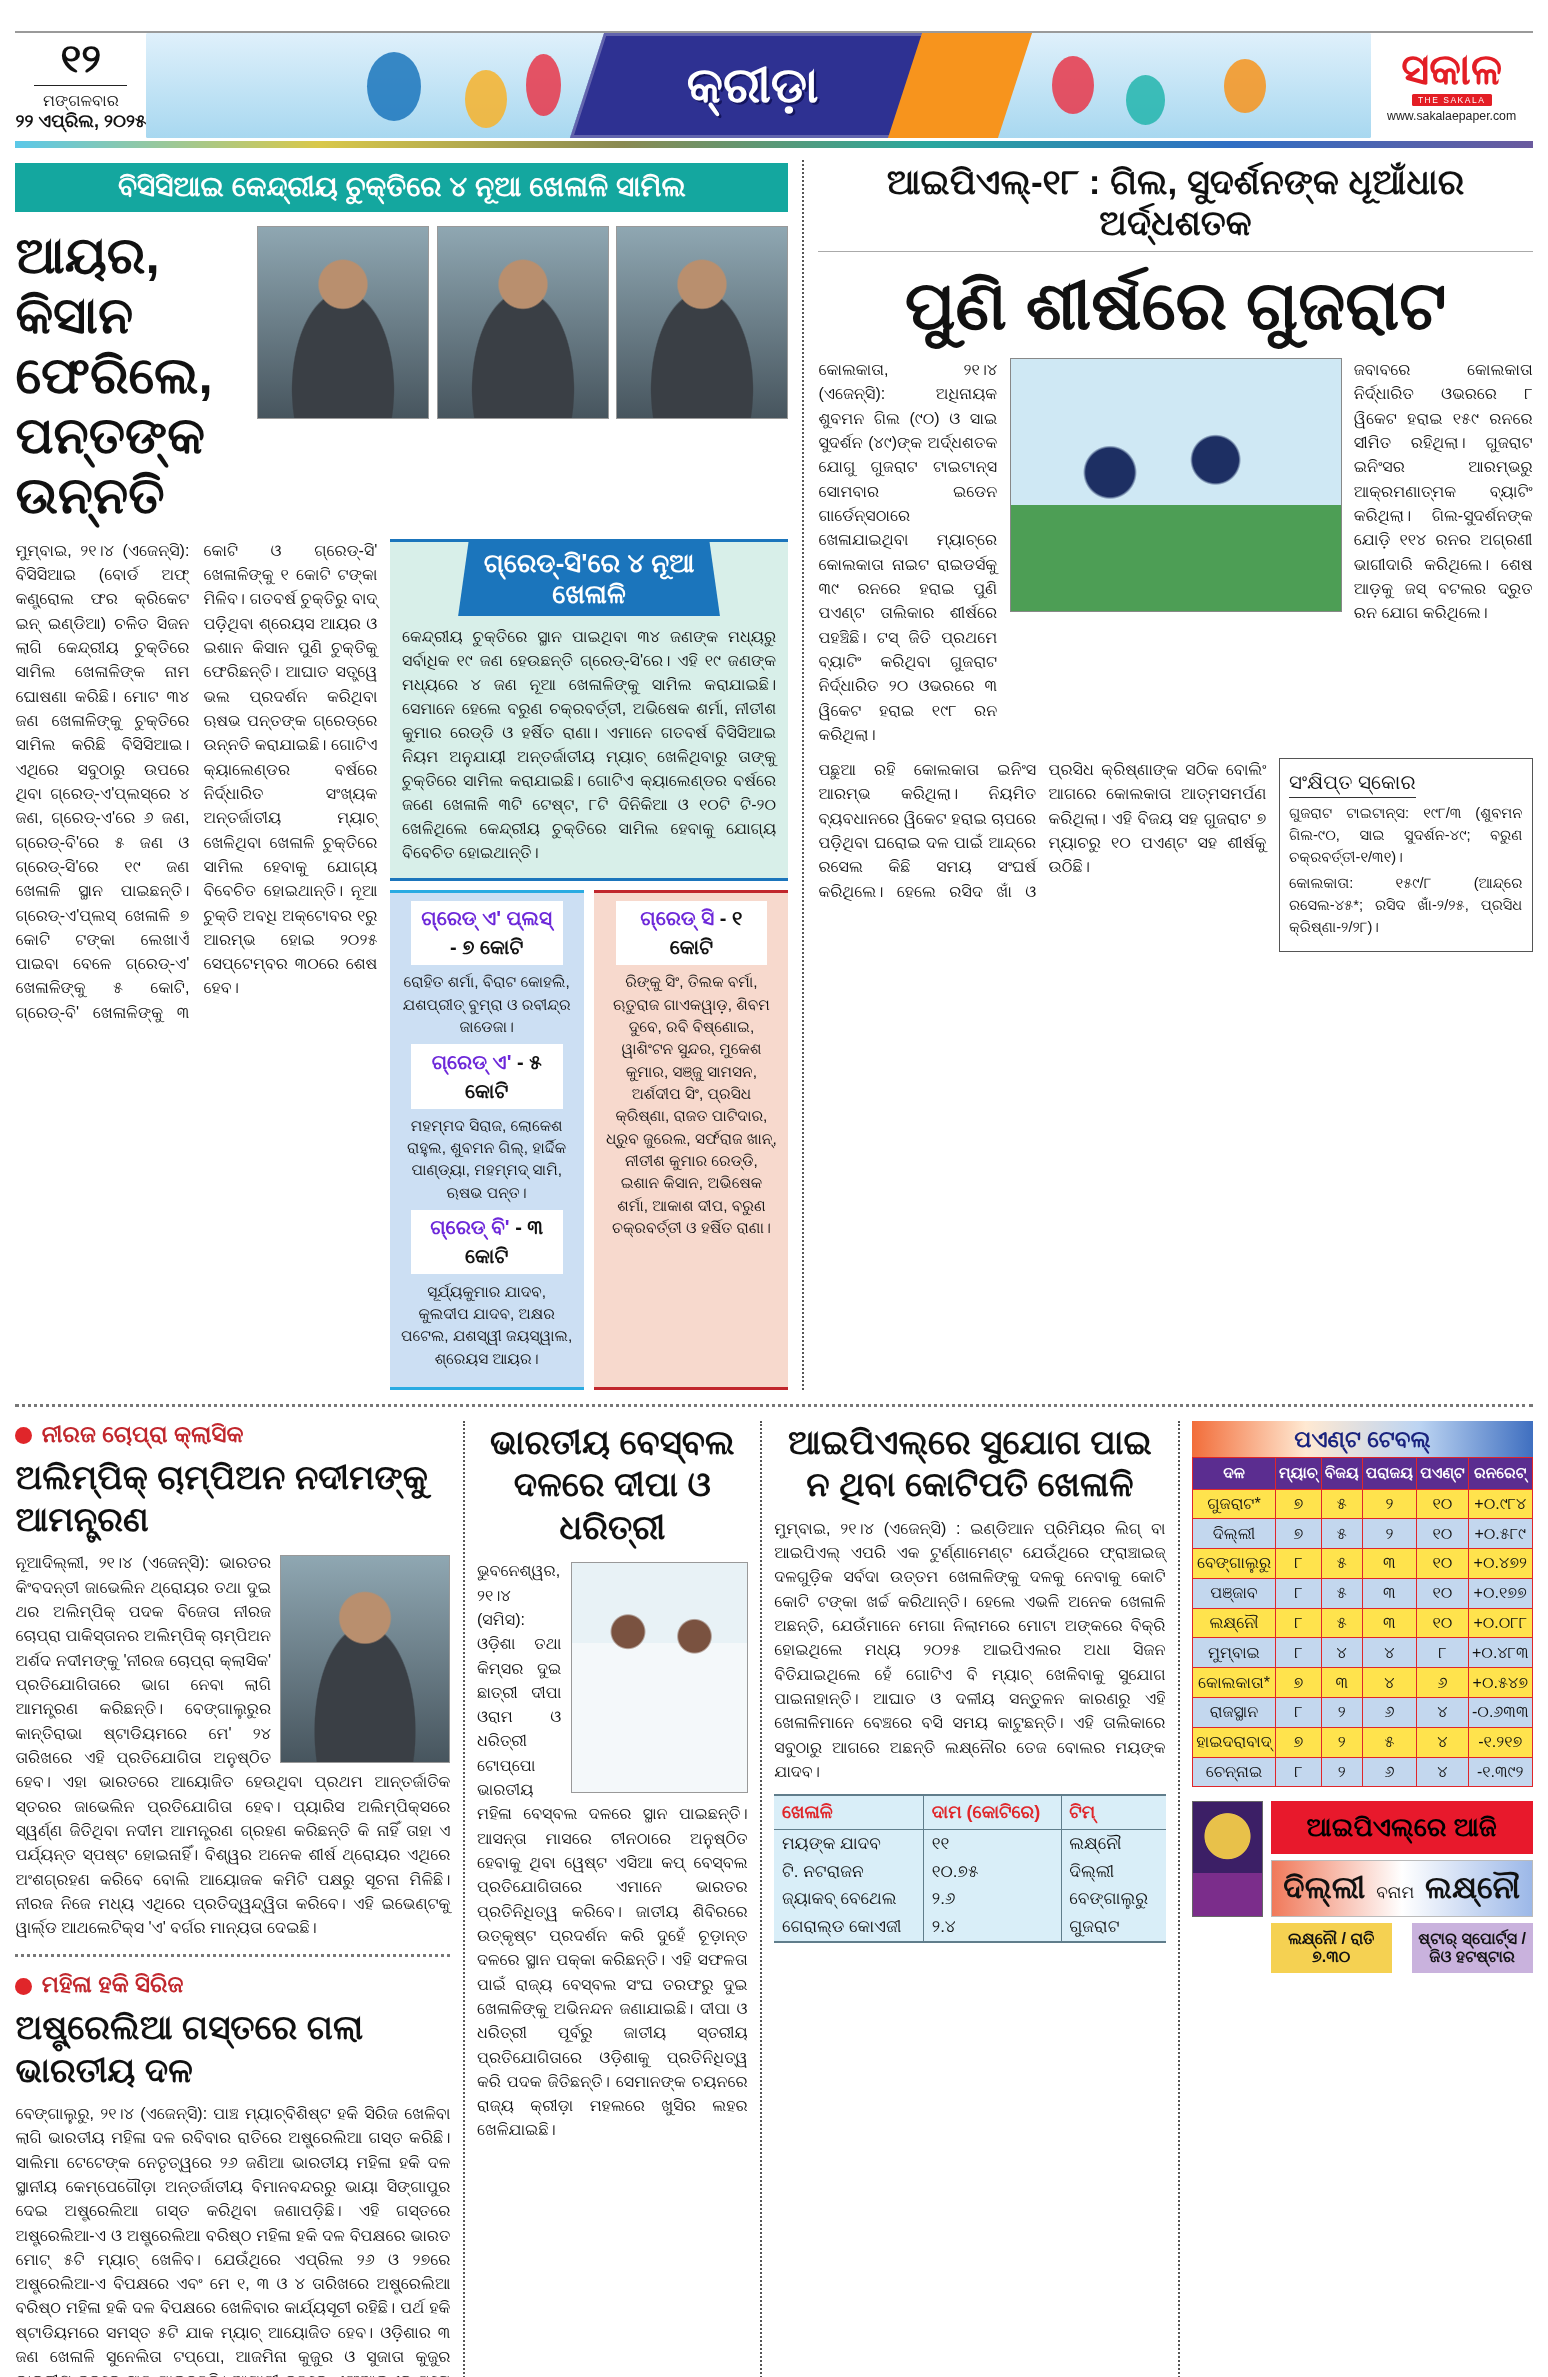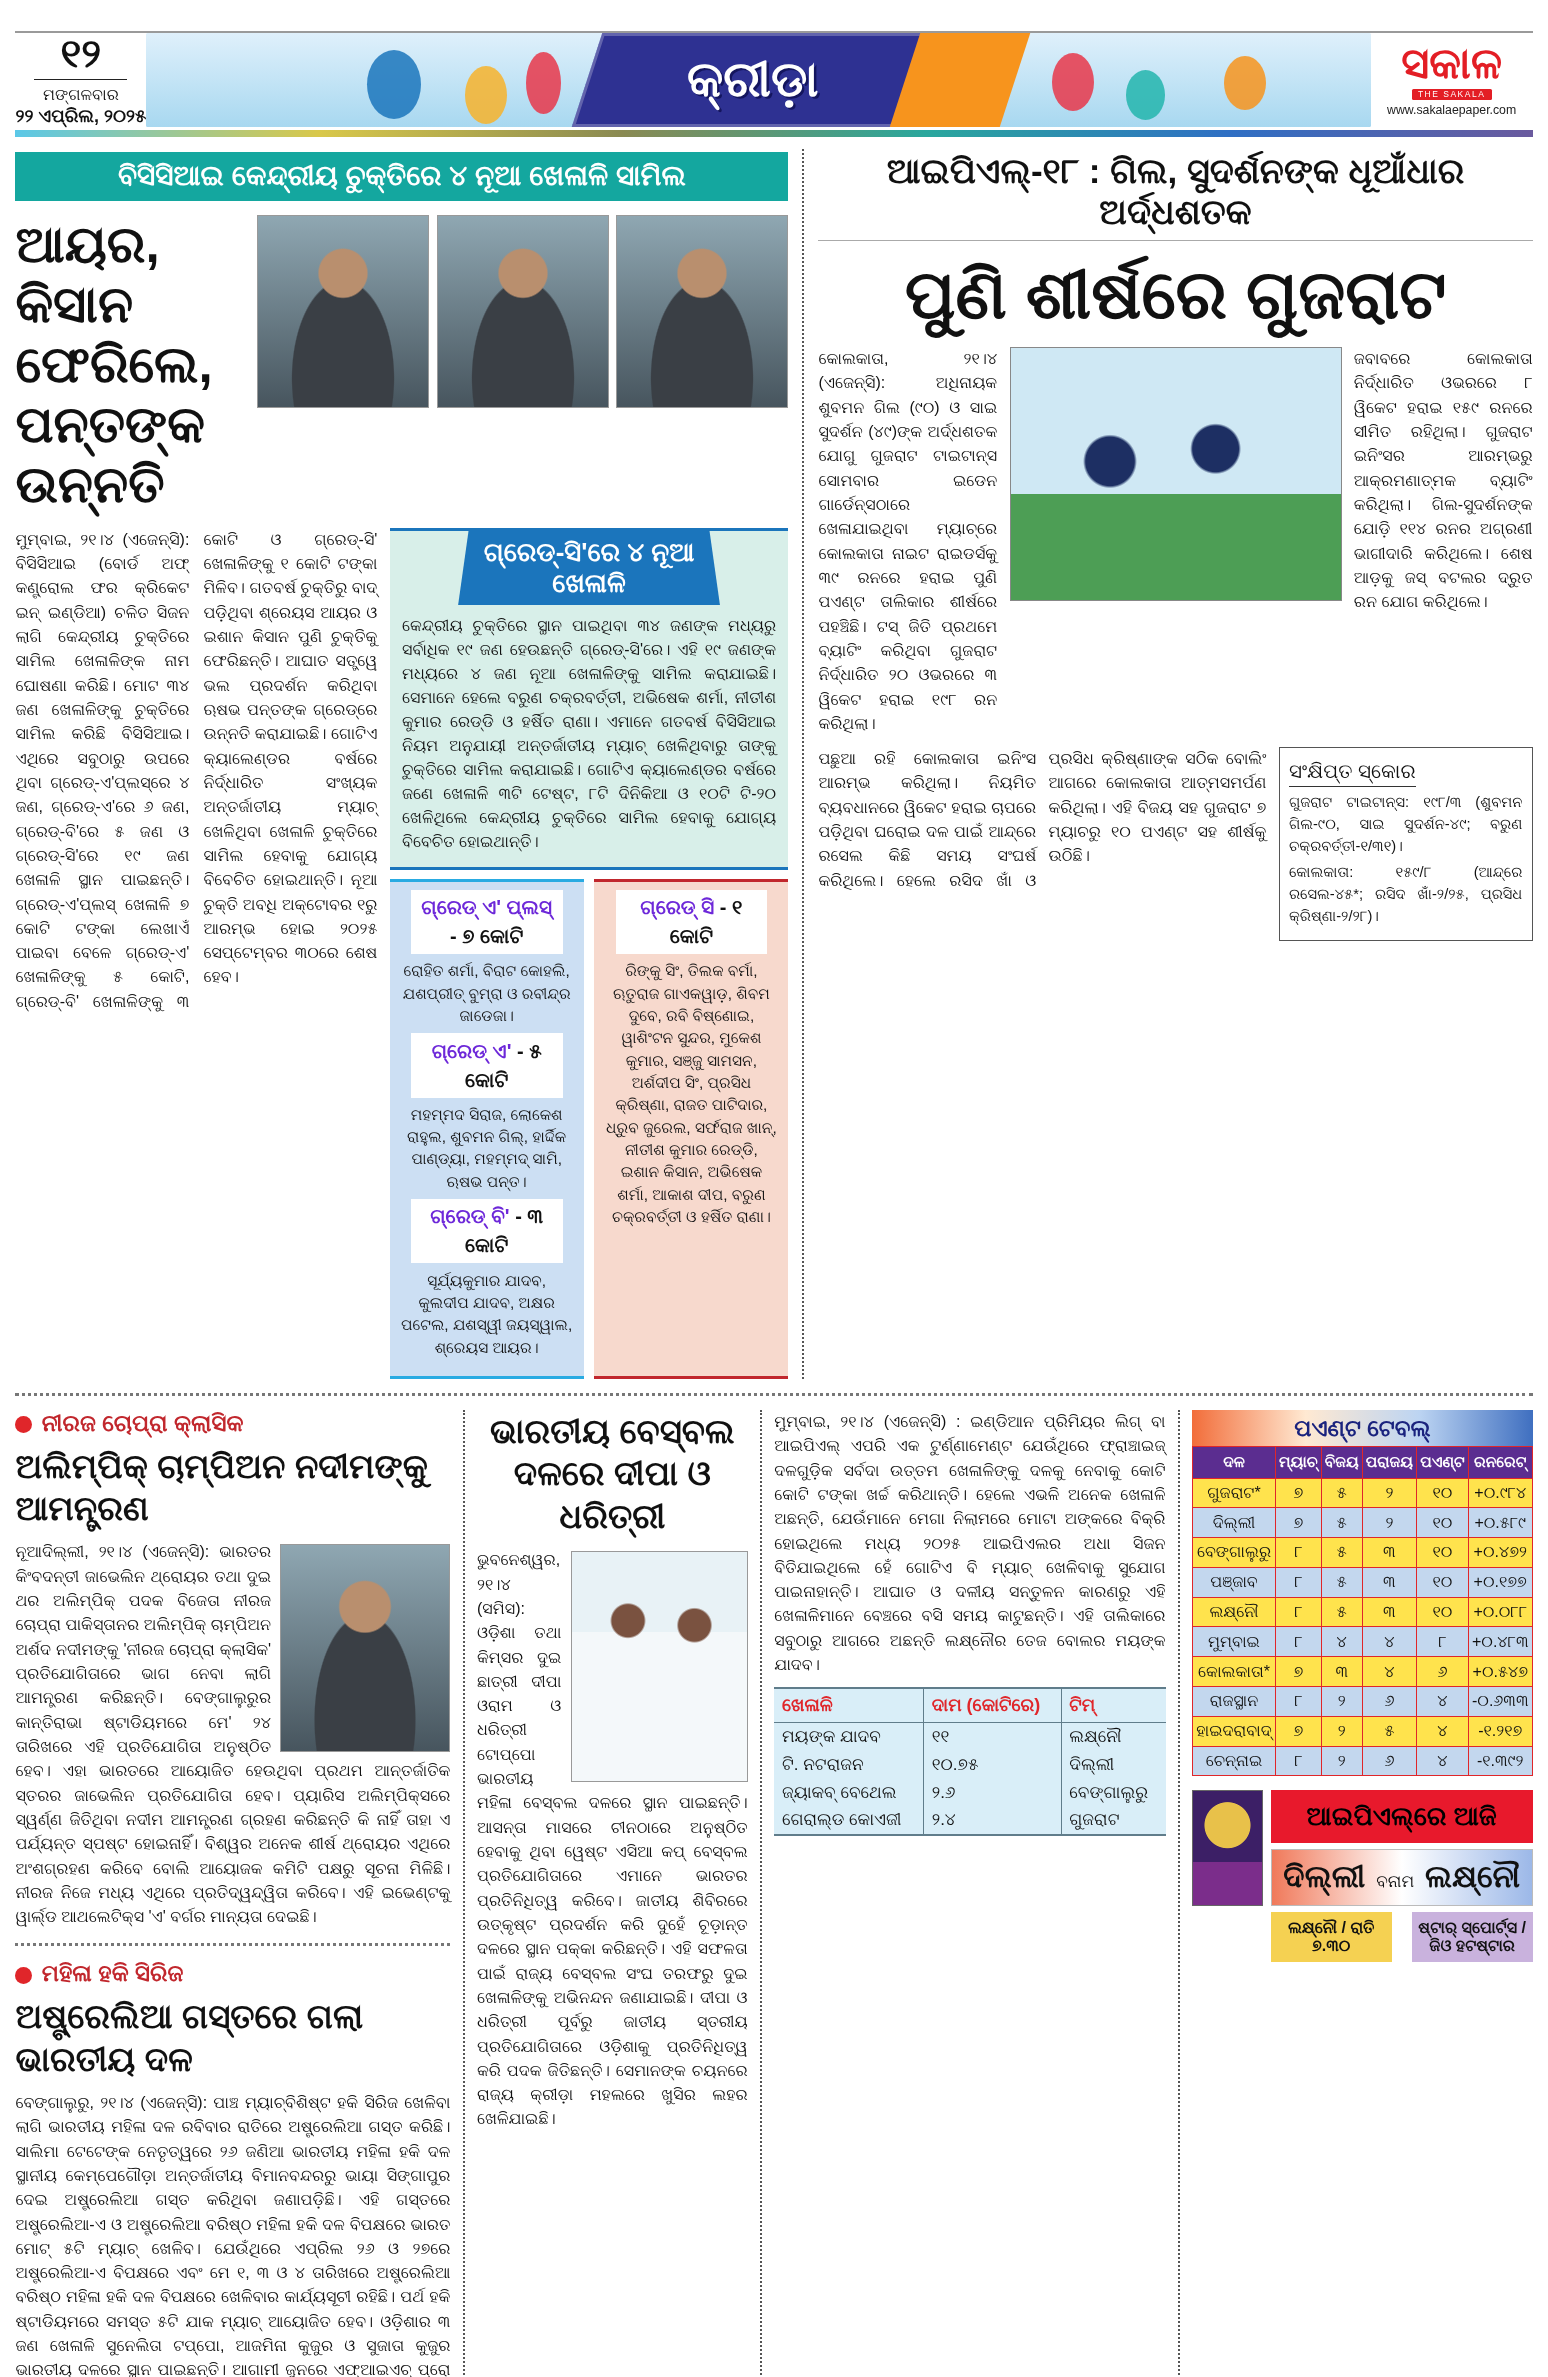--- a/index.html
+++ b/index.html
@@ -2,21 +2,21 @@
 <html lang="or" style="font-size:12.3px"><head>
 <meta charset="utf-8">
 <style>
   * { margin:0; padding:0; box-sizing:border-box; }
   html,body { background:#e8e8e8; }
   body { font-family:"Liberation Sans","DejaVu Sans",sans-serif; color:#111; }
   .page { width:1548px; min-height:2377px; margin:0 auto; background:#fff; padding:10.8px 15.4px 0; position:relative; }
 
   
   .toprule { border-top:2.3px solid #9a9a9a; margin:20px 0 0; }
-  .masthead { display:flex; align-items:stretch; height:94px; }
+  .masthead { display:flex; align-items:stretch; height:105px; }
   .date-block { width:131px; display:flex; flex-direction:column; align-items:center; justify-content:center; gap:1.5px; }
   .page-num { font-size:40px; font-weight:800; line-height:1; }
   .date-sep { width:93px; border-top:1.5px solid #222; margin:4.6px 0; }
   .day { font-size:16px; }
   .date { font-size:18px; font-weight:600; }
   .banner { flex:1; position:relative; background:linear-gradient(180deg,#dff0fb,#a8d8f0); overflow:hidden; border-radius:1.5px; }
   .banner .blob { position:absolute; border-radius:50%; opacity:.85; }
   .title-wrap { position:absolute; left:36%; top:0; height:100%; width:27%; background:#2e3192; transform:skewX(-18deg); display:flex; align-items:center; justify-content:center; box-shadow:0 0 0 3.1px rgba(255,255,255,.25) inset; }
   .title-inner { transform:skewX(18deg); color:#fff; font-size:49px; font-weight:800; text-shadow:2.3px 2.3px 0 #14155e; }
   .orange-wedge { position:absolute; left:62%; top:0; height:100%; width:9%; background:#f7941d; transform:skewX(-18deg); }
@@ -229,20 +229,21 @@
     <div class="colB">
       <h2 class="mid-head">ଭାରତୀୟ ବେସ୍‌ବଲ ଦଳରେ ଦୀପା ଓ ଧରିତ୍ରୀ</h2>
       <div class="body-text">
         <div class="bb-photo story-photo-r"></div>
         <span>ଭୁବନେଶ୍ୱର, ୨୧।୪ (ସମିସ): ଓଡ଼ିଶା ତଥା କିମ୍ସର ଦୁଇ ଛାତ୍ରୀ ଦୀପା ଓରାମ ଓ ଧରିତ୍ରୀ ଟୋପ୍ପୋ ଭାରତୀୟ ମହିଳା ବେସ୍‌ବଲ ଦଳରେ ସ୍ଥାନ ପାଇଛନ୍ତି। ଆସନ୍ତା ମାସରେ ଚୀନଠାରେ ଅନୁଷ୍ଠିତ ହେବାକୁ ଥିବା ୱେଷ୍ଟ ଏସିଆ କପ୍ ବେସ୍‌ବଲ ପ୍ରତିଯୋଗିତାରେ ଏମାନେ ଭାରତର ପ୍ରତିନିଧିତ୍ୱ କରିବେ। ଜାତୀୟ ଶିବିରରେ ଉତ୍କୃଷ୍ଟ ପ୍ରଦର୍ଶନ କରି ଦୁହେଁ ଚୂଡ଼ାନ୍ତ ଦଳରେ ସ୍ଥାନ ପକ୍କା କରିଛନ୍ତି। ଏହି ସଫଳତା ପାଇଁ ରାଜ୍ୟ ବେସ୍‌ବଲ ସଂଘ ତରଫରୁ ଦୁଇ ଖେଳାଳିଙ୍କୁ ଅଭିନନ୍ଦନ ଜଣାଯାଇଛି। ଦୀପା ଓ ଧରିତ୍ରୀ ପୂର୍ବରୁ ଜାତୀୟ ସ୍ତରୀୟ ପ୍ରତିଯୋଗିତାରେ ଓଡ଼ିଶାକୁ ପ୍ରତିନିଧିତ୍ୱ କରି ପଦକ ଜିତିଛନ୍ତି। ସେମାନଙ୍କ ଚୟନରେ ରାଜ୍ୟ କ୍ରୀଡ଼ା ମହଲରେ ଖୁସିର ଲହର ଖେଳିଯାଇଛି।</span>
         <div class="clear"></div>
       </div>
     </div>
 
     <div class="colC">
+      <h2 class="mid-head">ଆଇପିଏଲ୍‌ରେ ସୁଯୋଗ ପାଇ ନ ଥିବା କୋଟିପତି ଖେଳାଳି</h2>
       <div class="body-text">ମୁମ୍ବାଇ, ୨୧।୪ (ଏଜେନ୍ସି) : ଇଣ୍ଡିଆନ ପ୍ରିମିୟର ଲିଗ୍ ବା ଆଇପିଏଲ୍ ଏପରି ଏକ ଟୁର୍ଣ୍ଣାମେଣ୍ଟ ଯେଉଁଥିରେ ଫ୍ରାଞ୍ଚାଇଜ୍ ଦଳଗୁଡ଼ିକ ସର୍ବଦା ଉତ୍ତମ ଖେଳାଳିଙ୍କୁ ଦଳକୁ ନେବାକୁ କୋଟି କୋଟି ଟଙ୍କା ଖର୍ଚ୍ଚ କରିଥାନ୍ତି। ହେଲେ ଏଭଳି ଅନେକ ଖେଳାଳି ଅଛନ୍ତି, ଯେଉଁମାନେ ମେଗା ନିଲାମରେ ମୋଟା ଅଙ୍କରେ ବିକ୍ରି ହୋଇଥିଲେ ମଧ୍ୟ ୨୦୨୫ ଆଇପିଏଲର ଅଧା ସିଜନ ବିତିଯାଇଥିଲେ ହେଁ ଗୋଟିଏ ବି ମ୍ୟାଚ୍ ଖେଳିବାକୁ ସୁଯୋଗ ପାଇନାହାନ୍ତି। ଆଘାତ ଓ ଦଳୀୟ ସନ୍ତୁଳନ କାରଣରୁ ଏହି ଖେଳାଳିମାନେ ବେଞ୍ଚରେ ବସି ସମୟ କାଟୁଛନ୍ତି। ଏହି ତାଲିକାରେ ସବୁଠାରୁ ଆଗରେ ଅଛନ୍ତି ଲକ୍ଷ୍ନୌର ତେଜ ବୋଲର ମୟଙ୍କ ଯାଦବ।</div>
       <table class="mini-table">
         <thead>
             <tr>
               <th>ଖେଳାଳି</th>
               <th>ଦାମ (କୋଟିରେ)</th>
               <th>ଟିମ୍</th>
             </tr>
           </thead>
         <tbody>

